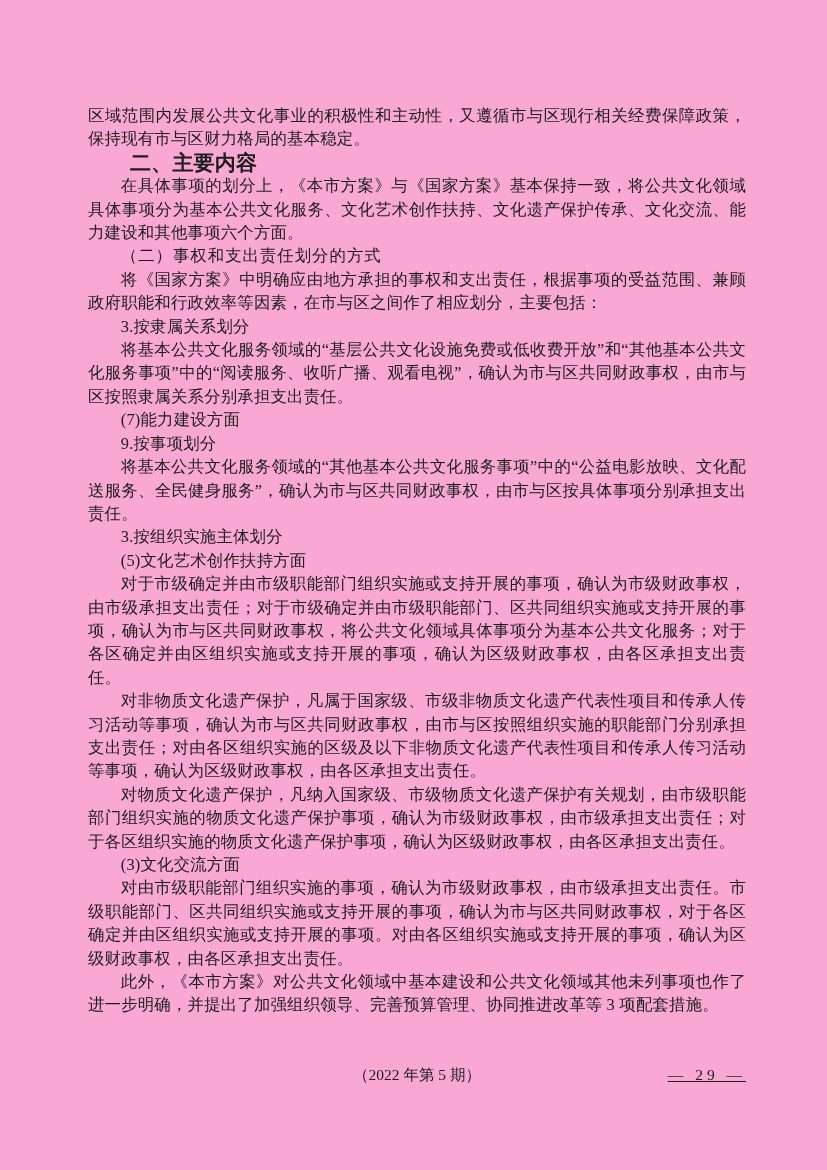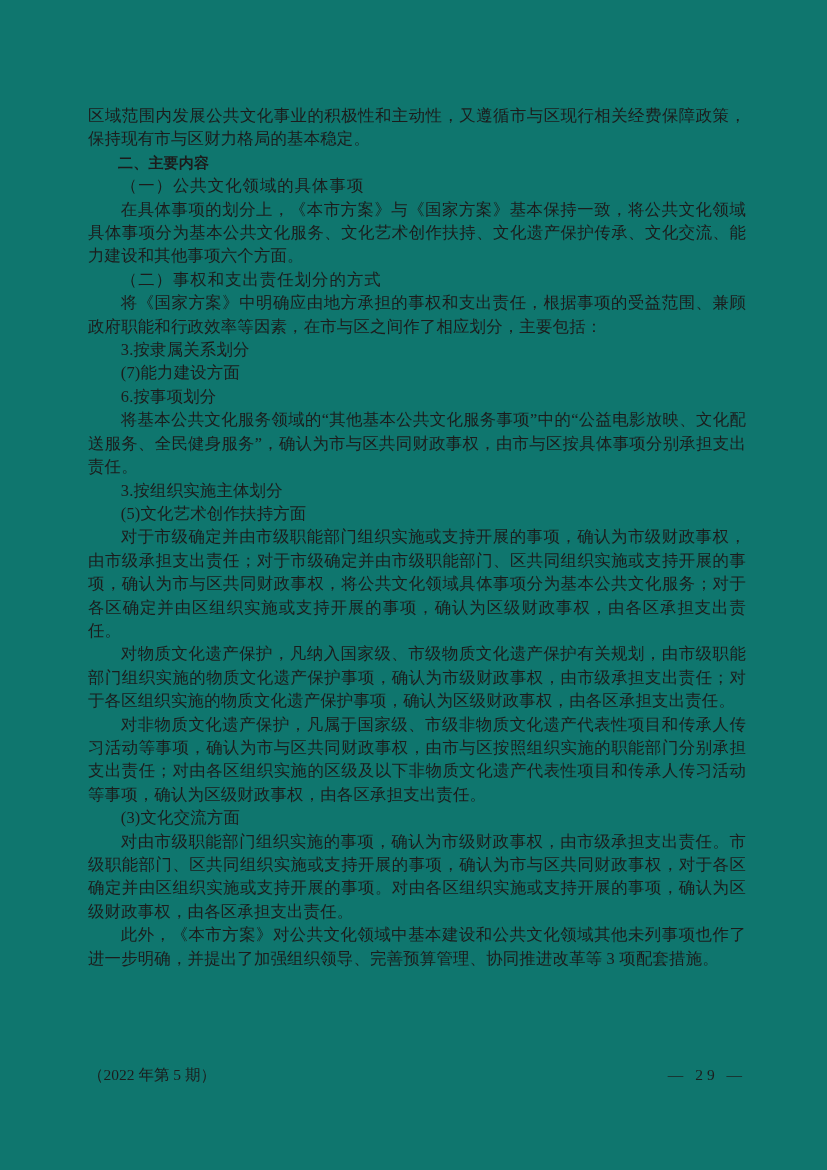--- a/index.html
+++ b/index.html
@@ -5,21 +5,21 @@
   html, body {
     margin: 0;
     padding: 0;
     background: #e8e8e8;
   }
   .page {
     position: relative;
     width: 827px;
     height: 1170px;
     margin: 0 auto;
-    background: #0f766e;
+    background: #f9a8d4;
     overflow: hidden;
     font-family: "Liberation Serif", "DejaVu Serif", serif;
     color: #1c1c1c;
   }
   .doc-body {
     position: absolute;
     left: 88px;
     top: 104px;
     width: 658px;
     font-size: 16.4px;
@@ -30,71 +30,72 @@
   .doc-body p {
     margin: 0;
     text-indent: 2em;
   }
   .doc-body p.no-indent {
     text-indent: 0;
   }
   .heading-bold {
     font-weight: bold;
     font-family: "Liberation Sans", "DejaVu Sans", sans-serif;
-    font-size: 15px;
+    font-size: 21px;
   }
   .heading-kai {
     
     font-weight: normal;
     letter-spacing: 1px;
   }
   .page-footer {
     position: absolute;
     left: 88px;
     top: 1063px;
     width: 658px;
     height: 24px;
     font-size: 15.5px;
     line-height: 24px;
   }
   .footer-issue {
     position: absolute;
     left: 0;
     width: 100%;
-    text-align: left;
+    text-align: center;
   }
   .footer-pageno {
     position: absolute;
     right: 0;
     top: 0;
     text-align: right;
     letter-spacing: 4px;
+    text-decoration: underline;
   }
 </style>
 </head>
 <body>
 
 <div class="page">
 
   <div class="doc-body">
     <p class="no-indent">区域范围内发展公共文化事业的积极性和主动性，又遵循市与区现行相关经费保障政策，保持现有市与区财力格局的基本稳定。</p>
     <p class="heading-bold">二、主要内容</p>
-    <p class="heading-kai">（一）公共文化领域的具体事项</p>
     <p>在具体事项的划分上，《本市方案》与《国家方案》基本保持一致，将公共文化领域具体事项分为基本公共文化服务、文化艺术创作扶持、文化遗产保护传承、文化交流、能力建设和其他事项六个方面。</p>
     <p class="heading-kai">（二）事权和支出责任划分的方式</p>
     <p>将《国家方案》中明确应由地方承担的事权和支出责任，根据事项的受益范围、兼顾政府职能和行政效率等因素，在市与区之间作了相应划分，主要包括：</p>
     <p>3.按隶属关系划分</p>
+    <p>将基本公共文化服务领域的“基层公共文化设施免费或低收费开放”和“其他基本公共文化服务事项”中的“阅读服务、收听广播、观看电视”，确认为市与区共同财政事权，由市与区按照隶属关系分别承担支出责任。</p>
     <p>(7)能力建设方面</p>
-    <p>6.按事项划分</p>
+    <p>9.按事项划分</p>
     <p>将基本公共文化服务领域的“其他基本公共文化服务事项”中的“公益电影放映、文化配送服务、全民健身服务”，确认为市与区共同财政事权，由市与区按具体事项分别承担支出责任。</p>
     <p>3.按组织实施主体划分</p>
     <p>(5)文化艺术创作扶持方面</p>
     <p>对于市级确定并由市级职能部门组织实施或支持开展的事项，确认为市级财政事权，由市级承担支出责任；对于市级确定并由市级职能部门、区共同组织实施或支持开展的事项，确认为市与区共同财政事权，将公共文化领域具体事项分为基本公共文化服务；对于各区确定并由区组织实施或支持开展的事项，确认为区级财政事权，由各区承担支出责任。</p>
+    <p>对非物质文化遗产保护，凡属于国家级、市级非物质文化遗产代表性项目和传承人传习活动等事项，确认为市与区共同财政事权，由市与区按照组织实施的职能部门分别承担支出责任；对由各区组织实施的区级及以下非物质文化遗产代表性项目和传承人传习活动等事项，确认为区级财政事权，由各区承担支出责任。</p>
     <p>对物质文化遗产保护，凡纳入国家级、市级物质文化遗产保护有关规划，由市级职能部门组织实施的物质文化遗产保护事项，确认为市级财政事权，由市级承担支出责任；对于各区组织实施的物质文化遗产保护事项，确认为区级财政事权，由各区承担支出责任。</p>
-    <p>对非物质文化遗产保护，凡属于国家级、市级非物质文化遗产代表性项目和传承人传习活动等事项，确认为市与区共同财政事权，由市与区按照组织实施的职能部门分别承担支出责任；对由各区组织实施的区级及以下非物质文化遗产代表性项目和传承人传习活动等事项，确认为区级财政事权，由各区承担支出责任。</p>
     <p>(3)文化交流方面</p>
     <p>对由市级职能部门组织实施的事项，确认为市级财政事权，由市级承担支出责任。市级职能部门、区共同组织实施或支持开展的事项，确认为市与区共同财政事权，对于各区确定并由区组织实施或支持开展的事项。对由各区组织实施或支持开展的事项，确认为区级财政事权，由各区承担支出责任。</p>
     <p>此外，《本市方案》对公共文化领域中基本建设和公共文化领域其他未列事项也作了进一步明确，并提出了加强组织领导、完善预算管理、协同推进改革等 3 项配套措施。</p>
   </div>
 
   <div class="page-footer">
     <span class="footer-issue">（2022 年第 5 期）</span>
     <span class="footer-pageno">— 29 —</span>
   </div>
 

